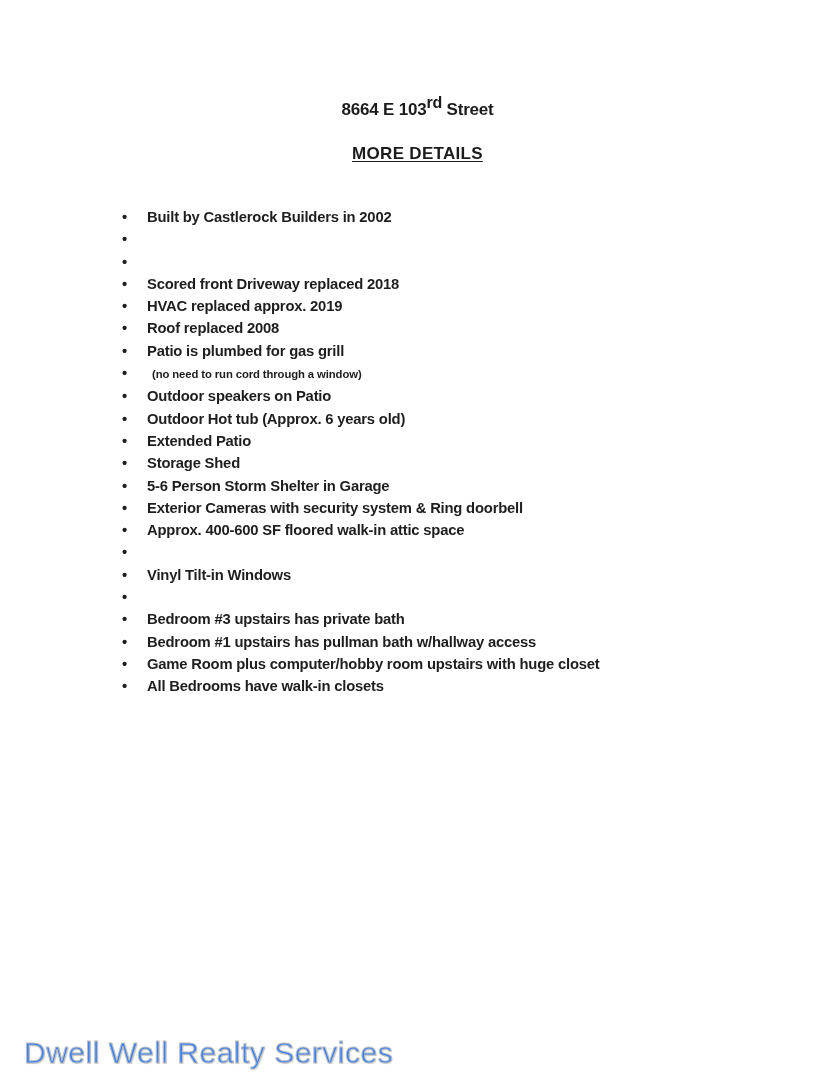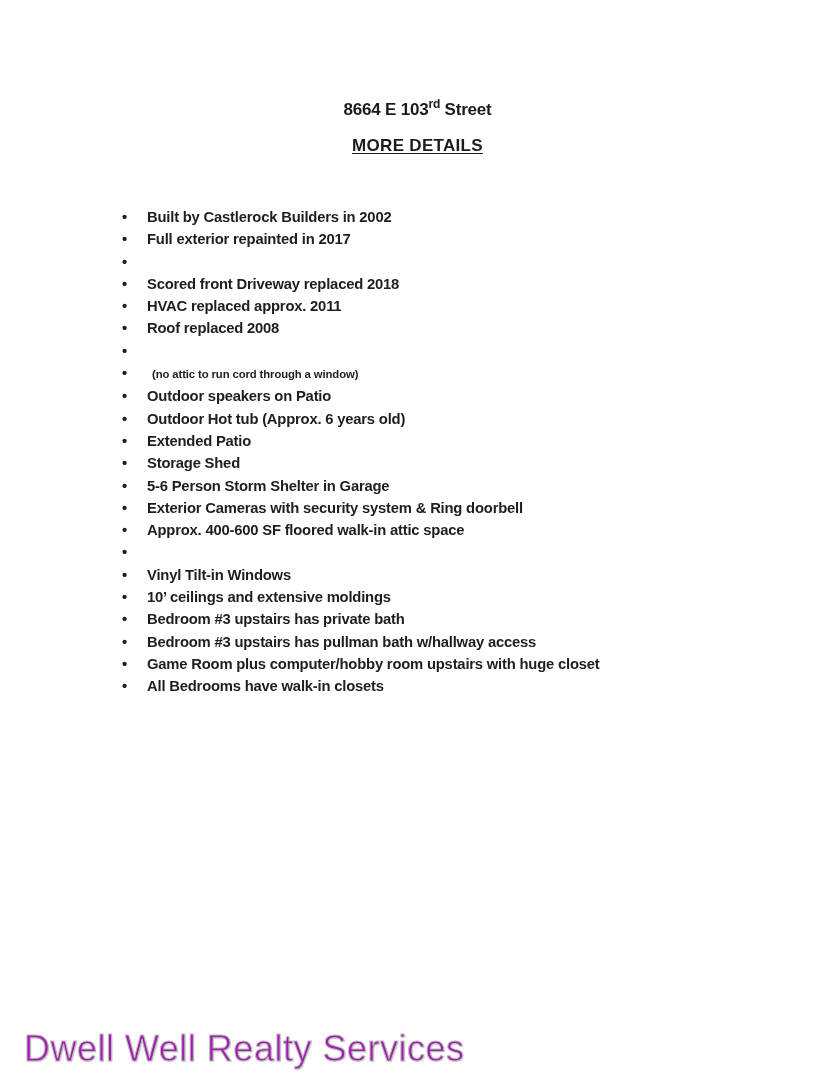--- a/index.html
+++ b/index.html
@@ -24,42 +24,42 @@
     text-align: center;
   }
   .doc-title {
     font-size: 17px;
     font-weight: bold;
     line-height: 20px;
     letter-spacing: -0.2px;
     color: #1b1b1b;
   }
   .doc-title sup {
-    font-size: 12px;
+    font-size: 16px;
     vertical-align: super;
     line-height: 0;
   }
   .doc-subtitle {
     margin-top: 16px;
     display: inline-block;
     font-size: 17px;
     font-weight: bold;
     letter-spacing: 0.3px;
     text-decoration: underline;
     text-underline-offset: 2px;
     color: #1b1b1b;
   }
   .subtitle-row {
     position: absolute;
     top: 136px;
     left: 0;
     width: 100%;
     text-align: center;
   }
-  .subtitle-row .doc-subtitle { margin-top: 0; }
+  .subtitle-row .doc-subtitle { margin-top: 8px; }
   ul.details-list {
     position: absolute;
     top: 206px;
     left: 122px;
     margin: 0;
     padding: 0;
     list-style: none;
     width: 660px;
   }
   ul.details-list li {
@@ -81,24 +81,24 @@
   .item-note {
     font-size: 11.3px;
     font-weight: bold;
     margin-left: 5px;
     letter-spacing: -0.1px;
   }
   .watermark {
     position: absolute;
     left: 24px;
     bottom: 10px;
-    font-size: 36px;
+    font-size: 30px;
     font-weight: normal;
     letter-spacing: 0.5px;
-    color: #a21caf;
+    color: #3b82f6;
     -webkit-text-stroke: 1px #bdbdbd;
     text-shadow: 1px 1px 1px #d6d6d6;
     white-space: nowrap;
   }
 </style>
 </head>
 <body>
 
 <div class="page">
 
@@ -113,55 +113,55 @@
   <ul class="details-list">
 
       <li>
         <span class="bullet">•</span>
         <span class="item-text">Built by Castlerock Builders in 2002</span>
 
       </li>
 
       <li>
         <span class="bullet">•</span>
-        <span class="item-text">Full exterior repainted in 2017</span>
 
       </li>
 
       <li>
         <span class="bullet">•</span>
 
       </li>
 
       <li>
         <span class="bullet">•</span>
         <span class="item-text">Scored front Driveway replaced 2018</span>
 
       </li>
 
       <li>
         <span class="bullet">•</span>
-        <span class="item-text">HVAC replaced approx. 2011</span>
+        <span class="item-text">HVAC replaced approx. 2019</span>
 
       </li>
 
       <li>
         <span class="bullet">•</span>
         <span class="item-text">Roof replaced 2008</span>
 
       </li>
 
       <li>
         <span class="bullet">•</span>
-
-      </li>
-
-      <li>
-        <span class="bullet">•</span>
-        <span class="item-note">(no attic to run cord through a window)</span>
+        <span class="item-text">Patio is plumbed for gas grill</span>
+
+      </li>
+
+      <li>
+        <span class="bullet">•</span>
+        <span class="item-note">(no need to run cord through a window)</span>
       </li>
 
       <li>
         <span class="bullet">•</span>
         <span class="item-text">Outdoor speakers on Patio</span>
 
       </li>
 
       <li>
         <span class="bullet">•</span>
@@ -205,33 +205,32 @@
       </li>
 
       <li>
         <span class="bullet">•</span>
         <span class="item-text">Vinyl Tilt-in Windows</span>
 
       </li>
 
       <li>
         <span class="bullet">•</span>
-        <span class="item-text">10’ ceilings and extensive moldings</span>
 
       </li>
 
       <li>
         <span class="bullet">•</span>
         <span class="item-text">Bedroom #3 upstairs has private bath</span>
 
       </li>
 
       <li>
         <span class="bullet">•</span>
-        <span class="item-text">Bedroom #3 upstairs has pullman bath w/hallway access</span>
+        <span class="item-text">Bedroom #1 upstairs has pullman bath w/hallway access</span>
 
       </li>
 
       <li>
         <span class="bullet">•</span>
         <span class="item-text">Game Room plus computer/hobby room upstairs with huge closet</span>
 
       </li>
 
       <li>

